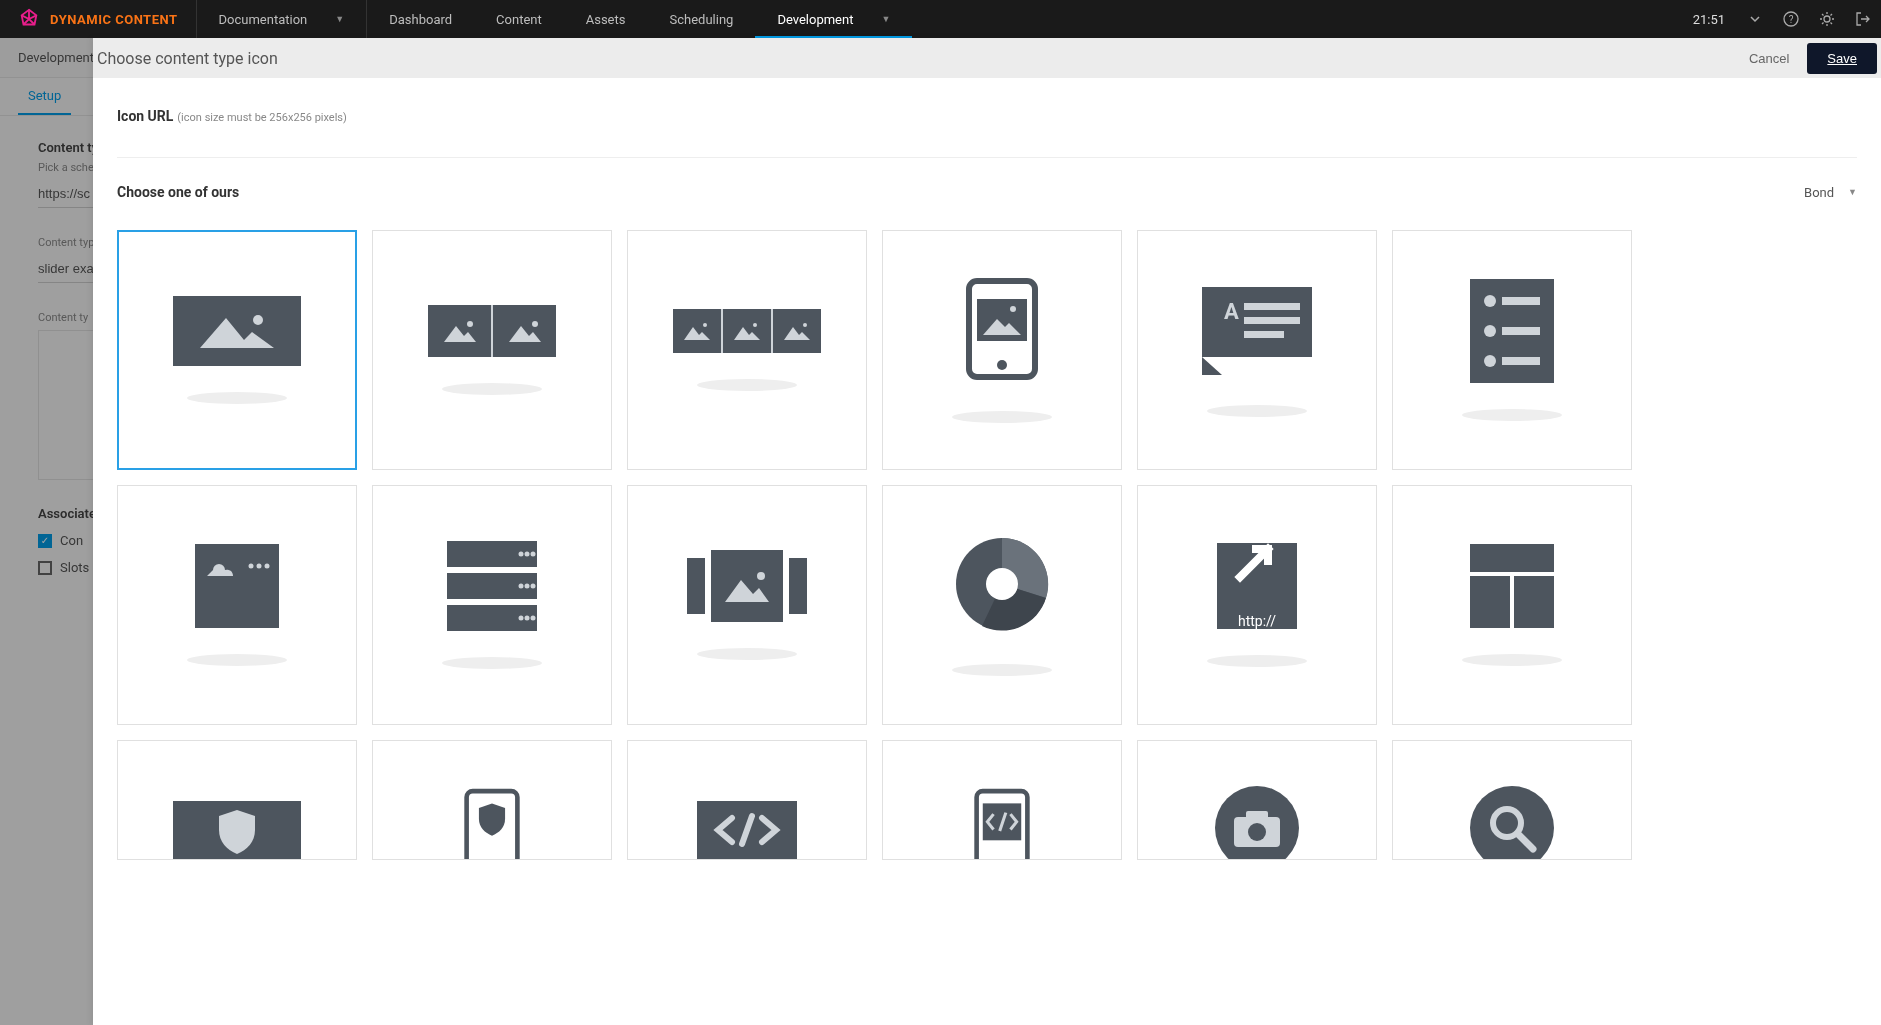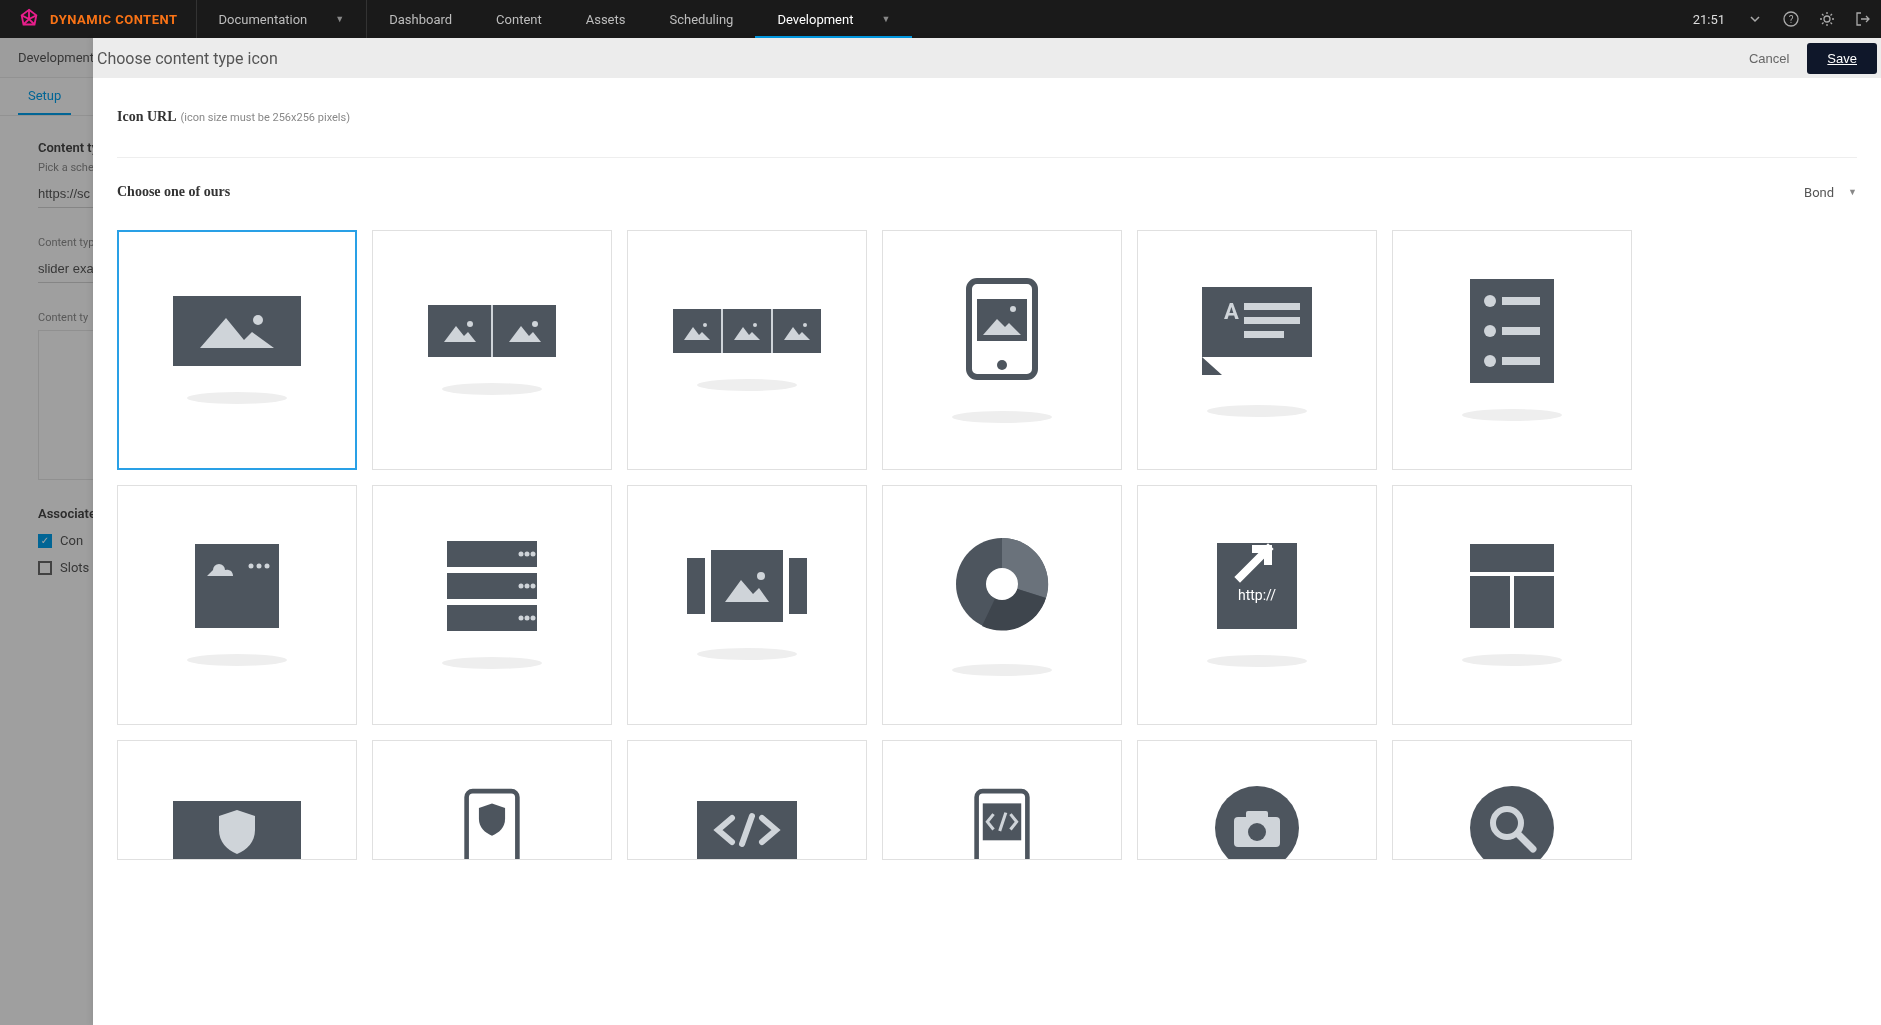--- a/index.html
+++ b/index.html
@@ -36,21 +36,21 @@
 .bg-checkrow .cb.checked { background: #039be5; border-color: #039be5; color: #fff; font-size: 10px; }
 
 
 .modal { position: absolute; top: 38px; left: 93px; right: 0; bottom: 0; background: #fff; display: flex; flex-direction: column; box-shadow: -2px 0 6px rgba(0,0,0,.08); }
 .modal-header { height: 40px; background: #ececec; display: flex; align-items: center; padding: 0 4px; font-size: 16px; color: #555; }
 .modal-header .actions { margin-left: auto; display: flex; gap: 4px; align-items: center; }
 .btn-flat { background: transparent; border: none; color: #666; font-size: 13px; padding: 8px 14px; cursor: pointer; }
 .btn-primary { background: #0f172a; border: none; color: #fff; font-size: 13px; padding: 8px 20px; border-radius: 3px; cursor: pointer; text-decoration: underline; }
 .modal-body { flex: 1; overflow: auto; padding: 28px 24px 40px; }
 
-.section-title { font-size: 14px; font-weight: 700; color: #333; font-family: Liberation Serif, serif; }
+.section-title { font-size: 14px; font-weight: 700; color: #333; }
 .section-hint { font-size: 11px; color: #888; font-weight: 400; }
 
 .url-row { display: flex; gap: 22px; margin-top: 12px; align-items: flex-start; }
 .thumb { width: 122px; height: 122px; border: 1px solid #e0e0e0; display: flex; flex-direction: column; align-items: center; justify-content: center; gap: 14px; }
 .thumb-icon { width: 60px; height: 40px; background: #4d555e; position: relative; display:flex; align-items:center; justify-content:center; }
 .thumb-shadow { width: 64px; height: 8px; background: #eee; border-radius: 50%; }
 .icon-input-wrap { flex: 1; }
 .field-label { font-size: 10px; color: #999; margin-bottom: 2px; }
 .field-input { width: 100%; border: none; border-bottom: 1px solid #ccc; padding: 6px 0 8px; font-size: 13px; color: #333; outline: none; }
 
@@ -354,21 +354,21 @@
               <circle cx="50" cy="50" r="46" fill="#4d555e"></circle>
               <path d="M50 50 L50 4 A46 46 0 0 1 94 64 Z" fill="#6a727b"></path>
               <path d="M50 50 L94 64 A46 46 0 0 1 30 92 Z" fill="#3e454d"></path>
               <circle cx="50" cy="50" r="16" fill="#fff"></circle>
             </svg>
         </div>
         <div class="card-shadow"></div>
       </div>
 
       <div class="icon-card">
-        <div class="blk" style="width:80px;height:86px;display:flex;flex-direction:column;align-items:center;justify-content:flex-start">
+        <div class="blk" style="width:80px;height:86px;display:flex;flex-direction:column;align-items:center;justify-content:space-between">
           <svg width="46" height="40" viewBox="0 0 46 40">
               <path d="M6 34 L34 6 M22 6 H34 V18" stroke="#fff" stroke-width="8" fill="none" stroke-linecap="square"></path>
             </svg>
           <div style="color:#fff;font-size:14px;margin-top:4px">http://</div>
         </div>
         <div class="card-shadow"></div>
       </div>
 
       <div class="icon-card">
         <div style="display:grid;grid-template-columns:40px 40px;grid-template-rows:28px 52px;gap:4px">

